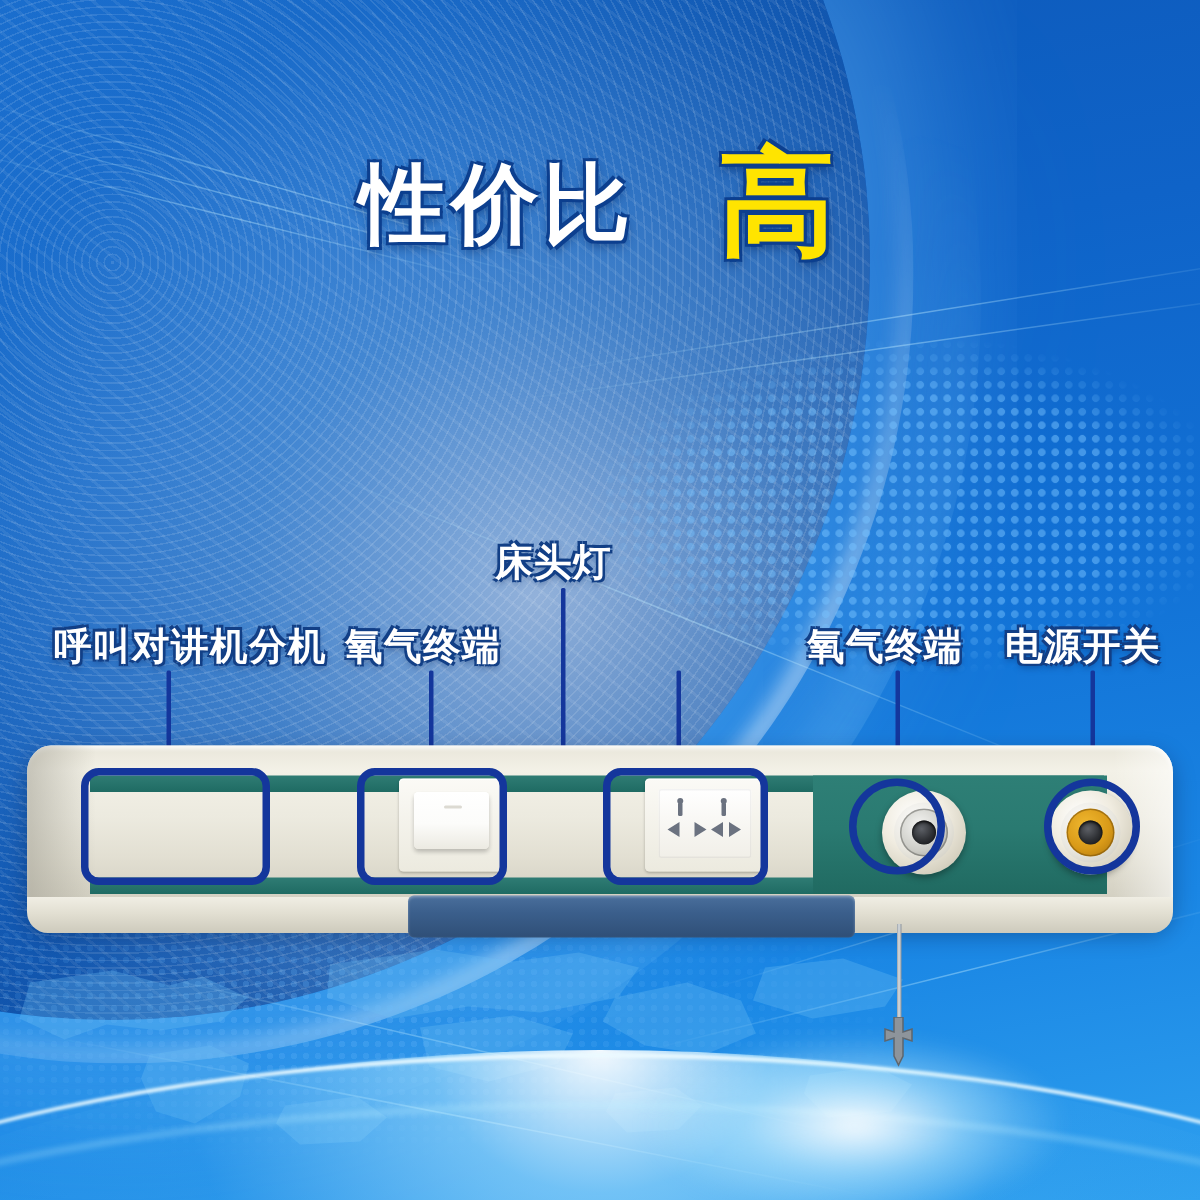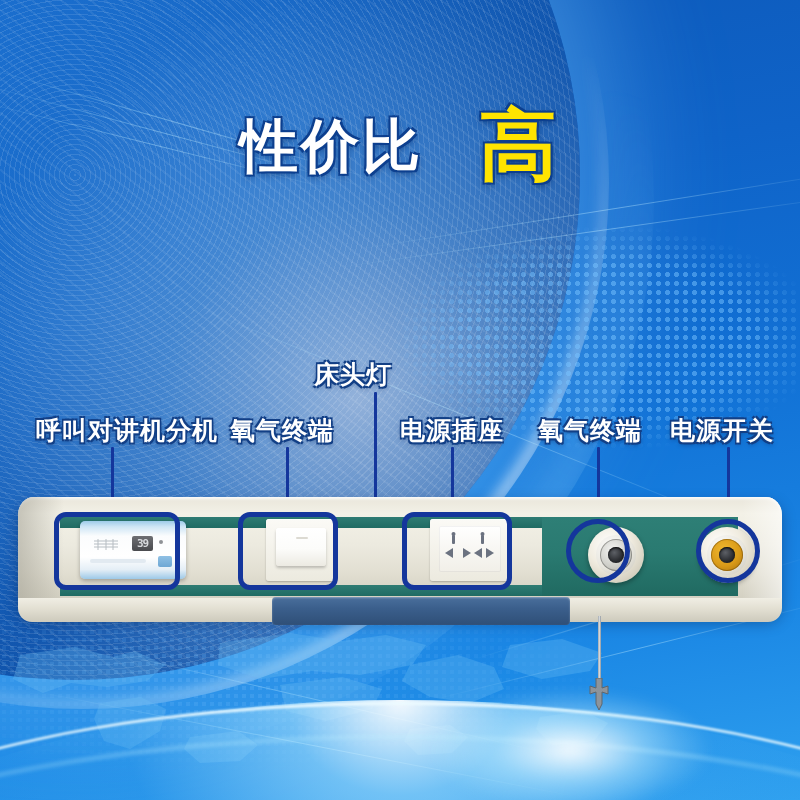--- a/index.html
+++ b/index.html
@@ -87,21 +87,21 @@
   .glowball{
     position:absolute;left:430px;top:690px;width:280px;height:120px;border-radius:50%;
     background:radial-gradient(ellipse at 50% 50%, rgba(255,255,255,.95) 0%, rgba(200,240,255,.45) 38%, rgba(255,255,255,0) 72%);
     filter:blur(6px);
   }
 
   
   .headline{position:absolute;left:0;top:74px;width:800px;text-align:center;}
   .hl-row{line-height:1.0;white-space:nowrap;}
   .hl1{font-size:52px;font-weight:bold;letter-spacing:2px;}
-  .hl2{margin-top:32px;font-size:58px;font-weight:bold;letter-spacing:3px;}
+  .hl2{margin-top:22px;font-size:58px;font-weight:bold;letter-spacing:3px;}
   .w{color:#ffffff;
      text-shadow:
        -2px -2px 0 #0c3f8f, 2px -2px 0 #0c3f8f, -2px 2px 0 #0c3f8f, 2px 2px 0 #0c3f8f,
        0 3px 7px rgba(4,30,80,.55);}
   .y{color:#ffe400;
      text-shadow:
        -2px -2px 0 #0c3f8f, 2px -2px 0 #0c3f8f, -2px 2px 0 #0c3f8f, 2px 2px 0 #0c3f8f,
        0 3px 7px rgba(4,30,80,.55);}
   .hl-big{font-size:78px;font-weight:bold;vertical-align:-6px;margin-left:56px;}
 
@@ -246,56 +246,39 @@
   </div>
 
   <div class="headline">
     <div class="hl-row hl2">
       <span class="w">性价比</span><span class="y hl-big">高</span>
     </div>
   </div>
 
   <div class="label" style="left:8px;top:414px;padding-left:28px;">呼叫对讲机分机</div>
   <div class="label" style="left:230px;top:414px;">氧气终端</div>
-  <div class="label" style="left:314px;top:358px;">床头灯</div>
-  <div class="label" style="left:400px;top:414px;">电源插座</div>
+  <div class="label" style="left:330px;top:358px;">床头灯</div>
   <div class="label" style="left:538px;top:414px;font-family:Liberation Serif, serif;">氧气终端</div>
   <div class="label" style="left:670px;top:414px;">电源开关</div>
 
   <div class="lead" style="left:111px;top:447px;height:72px;"></div>
   <div class="lead" style="left:286px;top:447px;height:72px;"></div>
   <div class="lead" style="left:374px;top:392px;height:212px;"></div>
   <div class="lead" style="left:451px;top:447px;height:72px;"></div>
   <div class="lead" style="left:597px;top:447px;height:74px;"></div>
   <div class="lead" style="left:727px;top:447px;height:74px;"></div>
 
   <div class="unit">
     <div class="unit-body">
       <div class="cap-l"></div>
       <div class="stripe top"></div>
       <div class="stripe bot"></div>
       <div class="teal-plate"></div>
       <div class="cap-r"></div>
 
-      <div class="intercom">
-        <svg class="ic-speaker" viewBox="0 0 28 14">
-          <g stroke="#7e8a93" stroke-width="1">
-            <line x1="2" y1="3" x2="26" y2="3"></line>
-              <line x1="2" y1="6" x2="26" y2="6"></line>
-            <line x1="2" y1="9" x2="26" y2="9"></line>
-              <line x1="6" y1="1" x2="6" y2="12"></line>
-            <line x1="14" y1="1" x2="14" y2="12"></line>
-              <line x1="21" y1="1" x2="21" y2="12"></line>
-          </g>
-        </svg>
-        <div class="ic-disp">39</div>
-        <div class="ic-led"></div>
-        <div class="ic-slot"></div>
-        <div class="ic-btn"></div>
-      </div>
 
       <div class="wplate switch-plate"></div>
       <div class="rocker"></div>
       <div class="rocker-line"></div>
 
       <div class="wplate socket-plate"></div>
       <div class="socket-face">
         <svg viewBox="0 0 62 46" width="62" height="46">
           <g fill="#6b7280">
             <rect x="13" y="9" width="3" height="9" rx="1"></rect>

